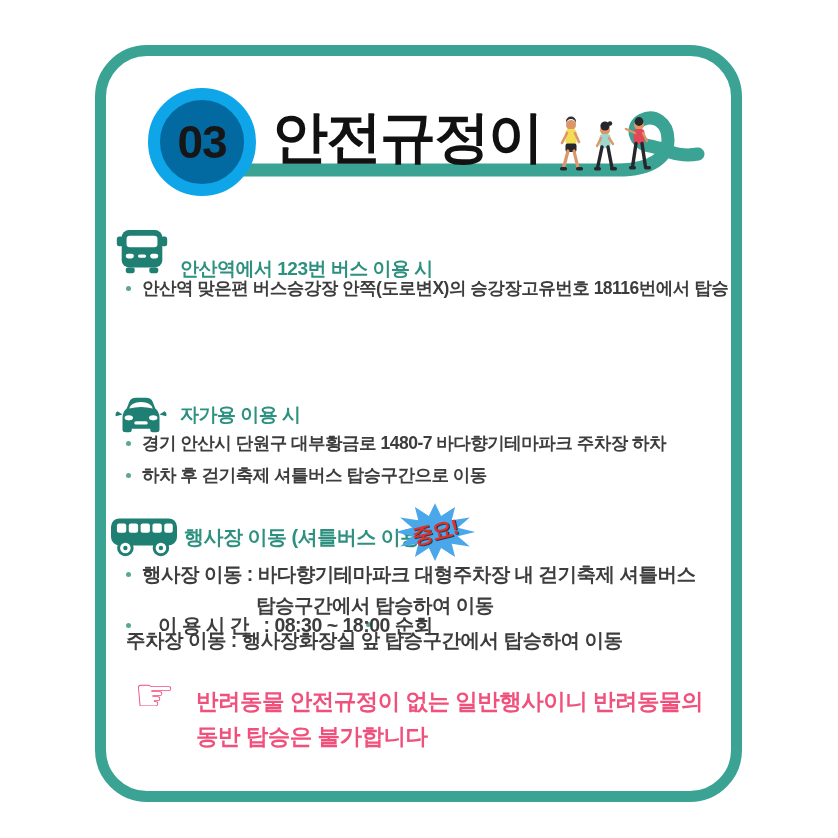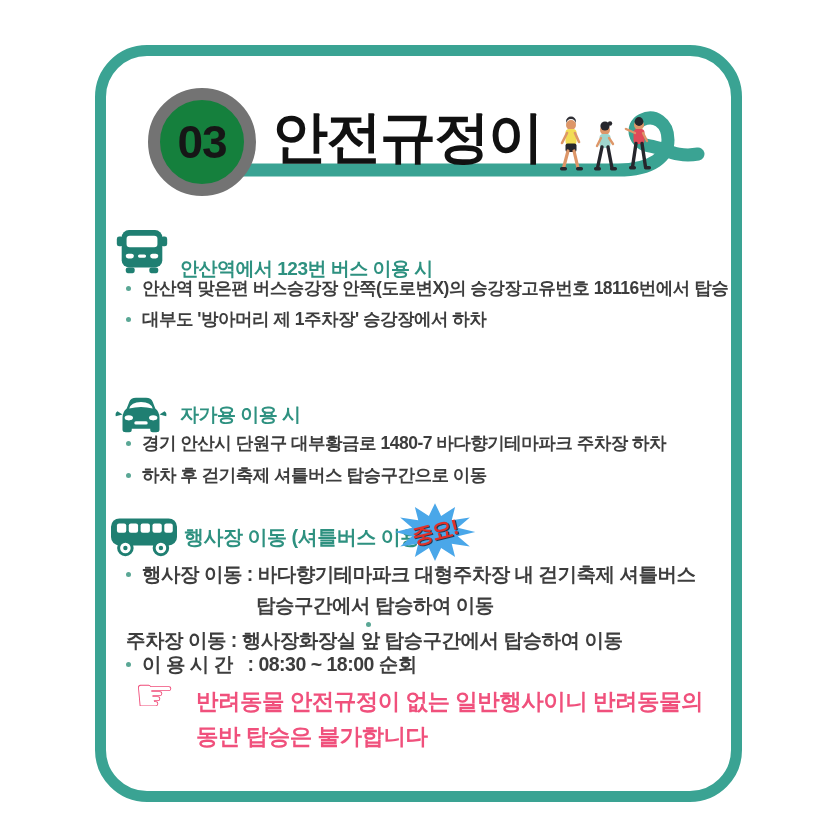--- a/index.html
+++ b/index.html
@@ -7,21 +7,21 @@
     position:relative;width:838px;height:838px;background:#ffffff;overflow:hidden;
     font-family:"Liberation Sans","DejaVu Sans",sans-serif;
   }
   .card{
     position:absolute;left:95px;top:45px;width:625px;height:735px;
     border:11px solid #3aa393;border-radius:52px;background:#ffffff;
   }
   
   .numcircle{
     position:absolute;left:148px;top:88px;width:84px;height:84px;
-    border:12px solid #737373;border-radius:50%;background:#15803d;z-index:3;
+    border:12px solid #0ea5e9;border-radius:50%;background:#0369a1;z-index:3;
     display:flex;align-items:center;justify-content:center;
   }
   .numcircle span{font-size:46px;font-weight:900;color:#161616;letter-spacing:-1px;}
   .title{
     position:absolute;left:272px;top:100px;z-index:2;
     font-size:56px;font-weight:900;color:#111111;letter-spacing:-2px;white-space:pre;
   }
   .underline-svg{position:absolute;left:198px;top:106px;z-index:1;}
   .people-svg{position:absolute;left:552px;top:116px;z-index:4;}
   
@@ -111,24 +111,20 @@
     <rect x="42" y="29" width="10" height="6" rx="3" fill="#ffffff"></rect>
     <rect x="27" y="30" width="10" height="4" rx="2" fill="#ffffff"></rect>
     <rect x="12" y="46" width="11" height="7" rx="2.5" fill="#1f7f72"></rect>
     <rect x="41" y="46" width="11" height="7" rx="2.5" fill="#1f7f72"></rect>
   </svg>
   <div class="sec-head hd1" style="left:180px;top:256px;">안산역에서 123번 버스 이용 시</div>
   <div class="row" style="left:126px;top:276px;">
     <span class="dot"></span>
     <span class="btext fs1">안산역 맞은편 버스승강장 안쪽(도로변X)의 승강장고유번호 18116번에서 탑승</span>
   </div>
-  <div class="row" style="left:126px;top:307px;">
-    <span class="dot"></span>
-    <span class="btext fs1">대부도 '방아머리 제 1주차장' 승강장에서 하차</span>
-  </div>
 
   <svg class="sec-icon" style="left:114px;top:396px;" width="54" height="37" viewBox="0 0 64 44">
     <path d="M4,18 Q1,20 2,24 L10,22 Z" fill="#1f7f72"></path>
     <path d="M60,18 Q63,20 62,24 L54,22 Z" fill="#1f7f72"></path>
     <path d="M10,40 L10,26 Q10,19 15,15 L18,7 Q20,2 26,2 L38,2 Q44,2 46,7 L49,15 Q54,19 54,26 L54,40 Q54,43 50,43 L46,43 Q43,43 43,40 L43,39 L21,39 L21,40 Q21,43 18,43 L14,43 Q10,43 10,40 Z" fill="#1f7f72"></path>
     <path d="M18,15 Q20,7 32,7 Q44,7 46,15 Q39,13 32,13 Q25,13 18,15 Z" fill="#ffffff"></path>
     <ellipse cx="17.5" cy="26" rx="5" ry="3" fill="#ffffff"></ellipse>
     <ellipse cx="46.5" cy="26" rx="5" ry="3" fill="#ffffff"></ellipse>
     <rect x="24" y="30" width="16" height="4" rx="2" fill="#ffffff"></rect>
   </svg>
@@ -165,21 +161,21 @@
     <span class="dot"></span>
     <span class="btext fs3">행사장 이동 : 바다향기테마파크 대형주차장 내 걷기축제 셔틀버스</span>
   </div>
   <div class="row" style="left:256px;top:592px;">
     <span class="btext fs3">탑승구간에서 탑승하여 이동</span>
   </div>
   <div class="row" style="left:126px;top:622px;flex-direction:column;">
     <span class="dot"></span>
     <span class="btext fs3">주차장 이동 : 행사장화장실 앞 탑승구간에서 탑승하여 이동</span>
   </div>
-  <div class="row" style="left:126px;top:651px;">
+  <div class="row" style="left:126px;top:612px;gap:16px;">
     <span class="dot"></span>
     <span class="btext fs3">이 용 시 간   : 08:30 ~ 18:00 순회</span>
   </div>
 
   <div class="hand">☞</div>
   <div class="notice-line" style="left:196px;top:721px;">동반 탑승은 불가합니다</div>
   <div class="notice-line" style="left:196px;top:686px;">반려동물 안전규정이 없는 일반행사이니 반려동물의</div>
 </div>
 
 </body></html>

